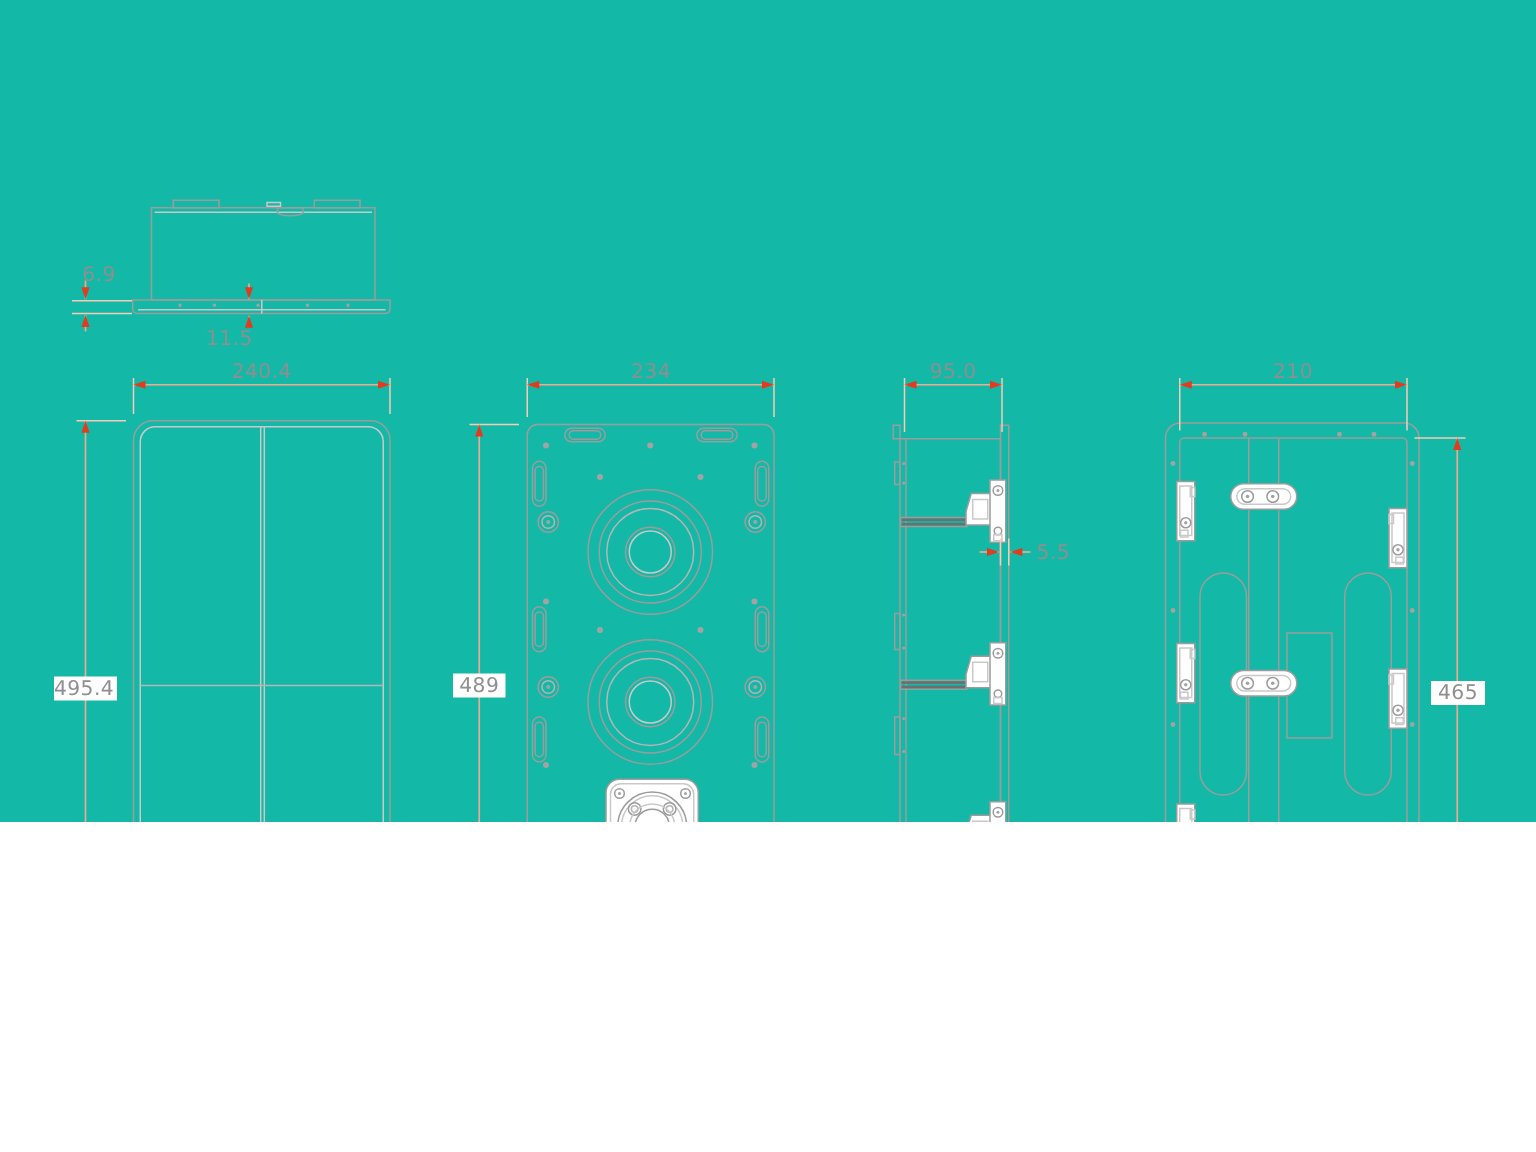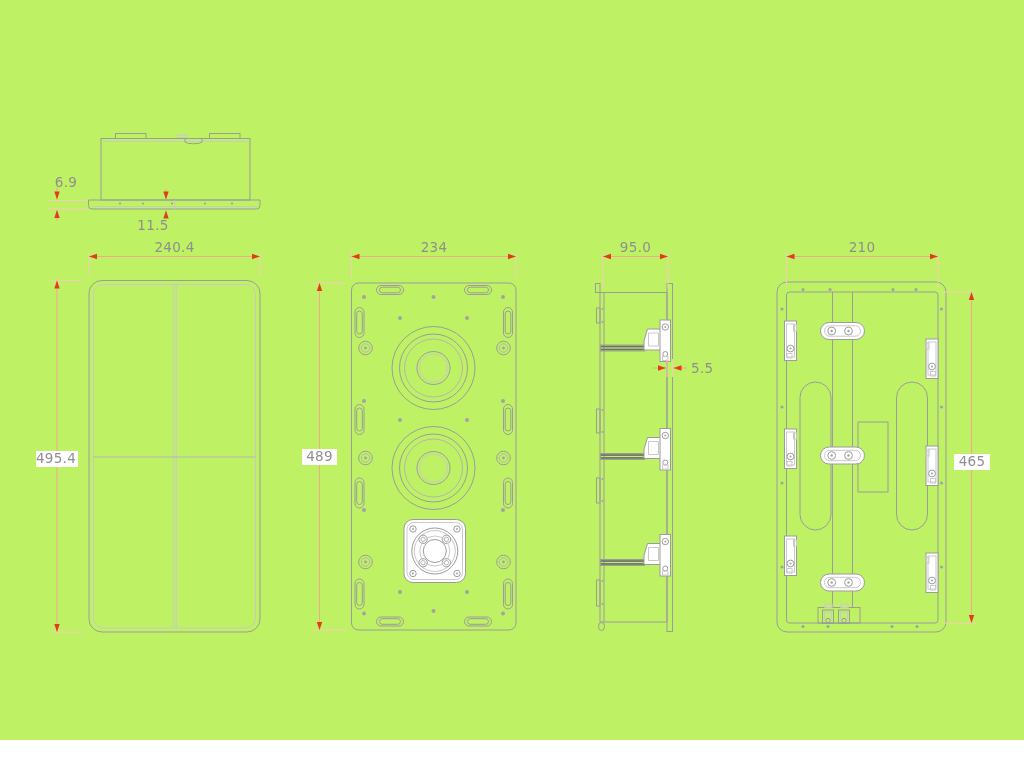--- a/index.html
+++ b/index.html
@@ -1,16 +1,16 @@
 <!DOCTYPE html>
 <html><head>
 <meta charset="utf-8">
 <style>
   html,body{margin:0;padding:0;background:#fff;}
-  .stage{width:1024px;height:740px;background:#bef264;position:relative;overflow:hidden;}
+  .stage{width:1024px;height:548px;background:#14b8a6;position:relative;overflow:hidden;}
   svg{display:block;}
   .s  {stroke:#9c9c9c;fill:none;stroke-width:1;}
   .sw {stroke:#9c9c9c;fill:#ffffff;stroke-width:1;}
   .sl {stroke:#c9c9c9;fill:none;stroke-width:1;}
   .sm {stroke:#b5b5b5;fill:none;stroke-width:1;}
   .dk {fill:#6e6e6e;stroke:none;}
   .dot{fill:#a3a3a3;stroke:none;}
   .dim{stroke:#efab90;fill:none;stroke-width:1.1;}
   .ext{stroke:#f7ccb7;fill:none;stroke-width:1;}
   .tbg{fill:#ffffff;stroke:none;}

